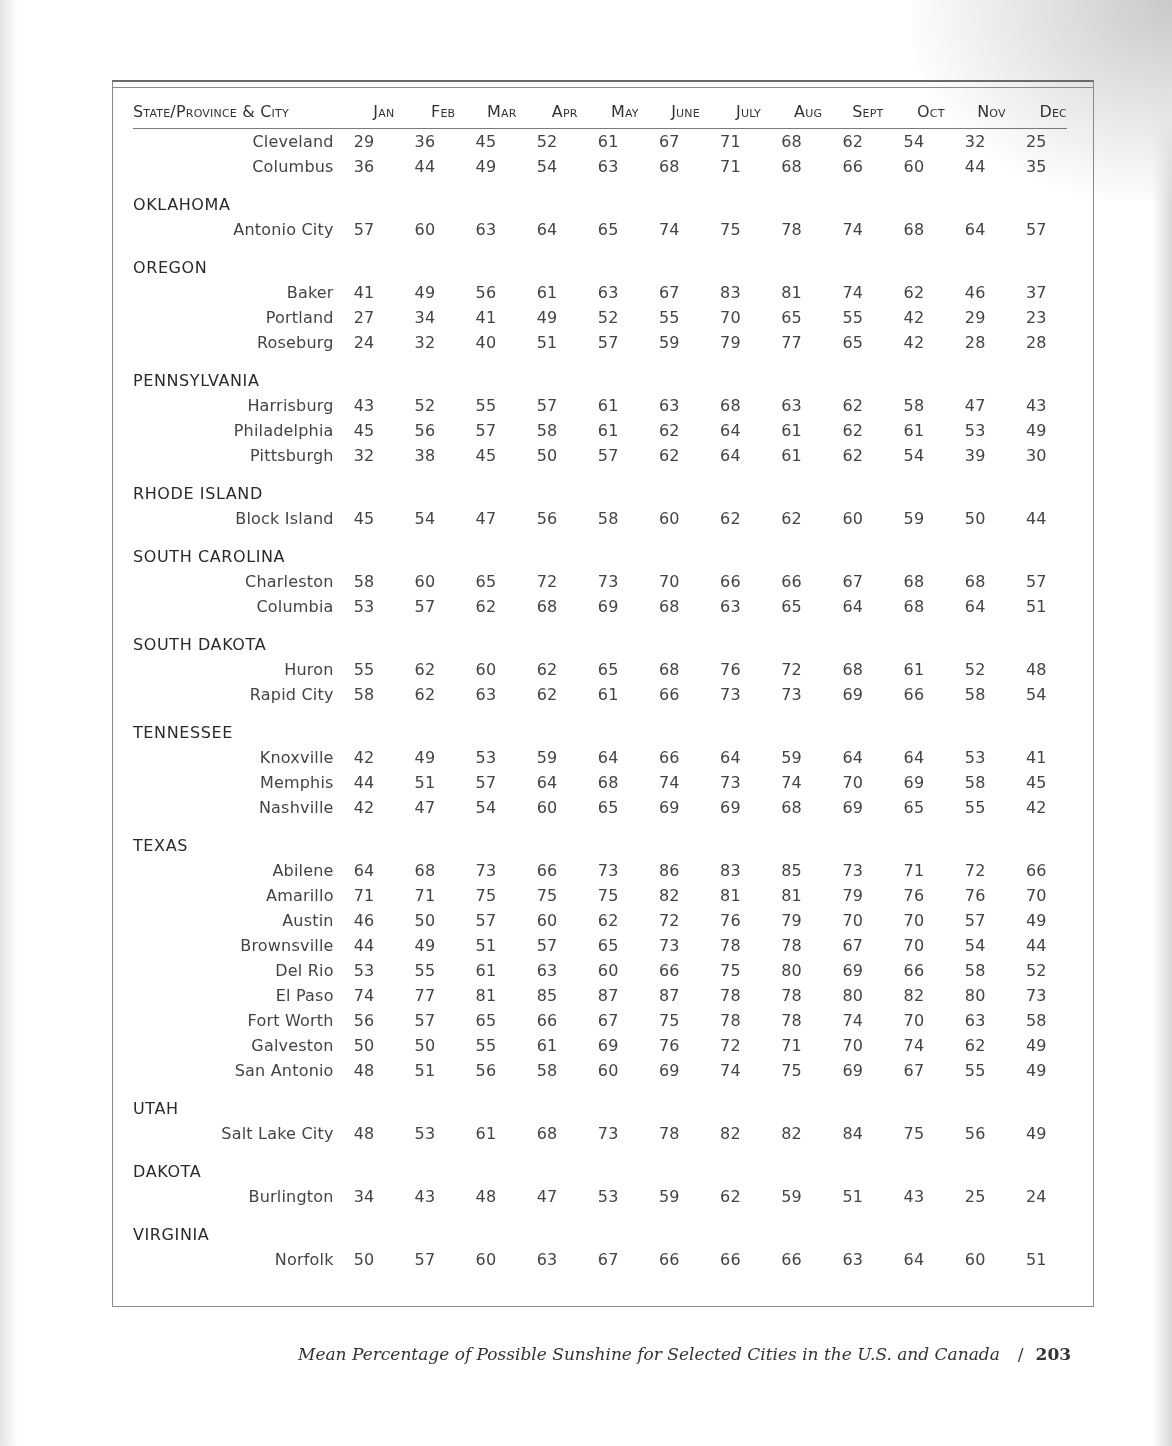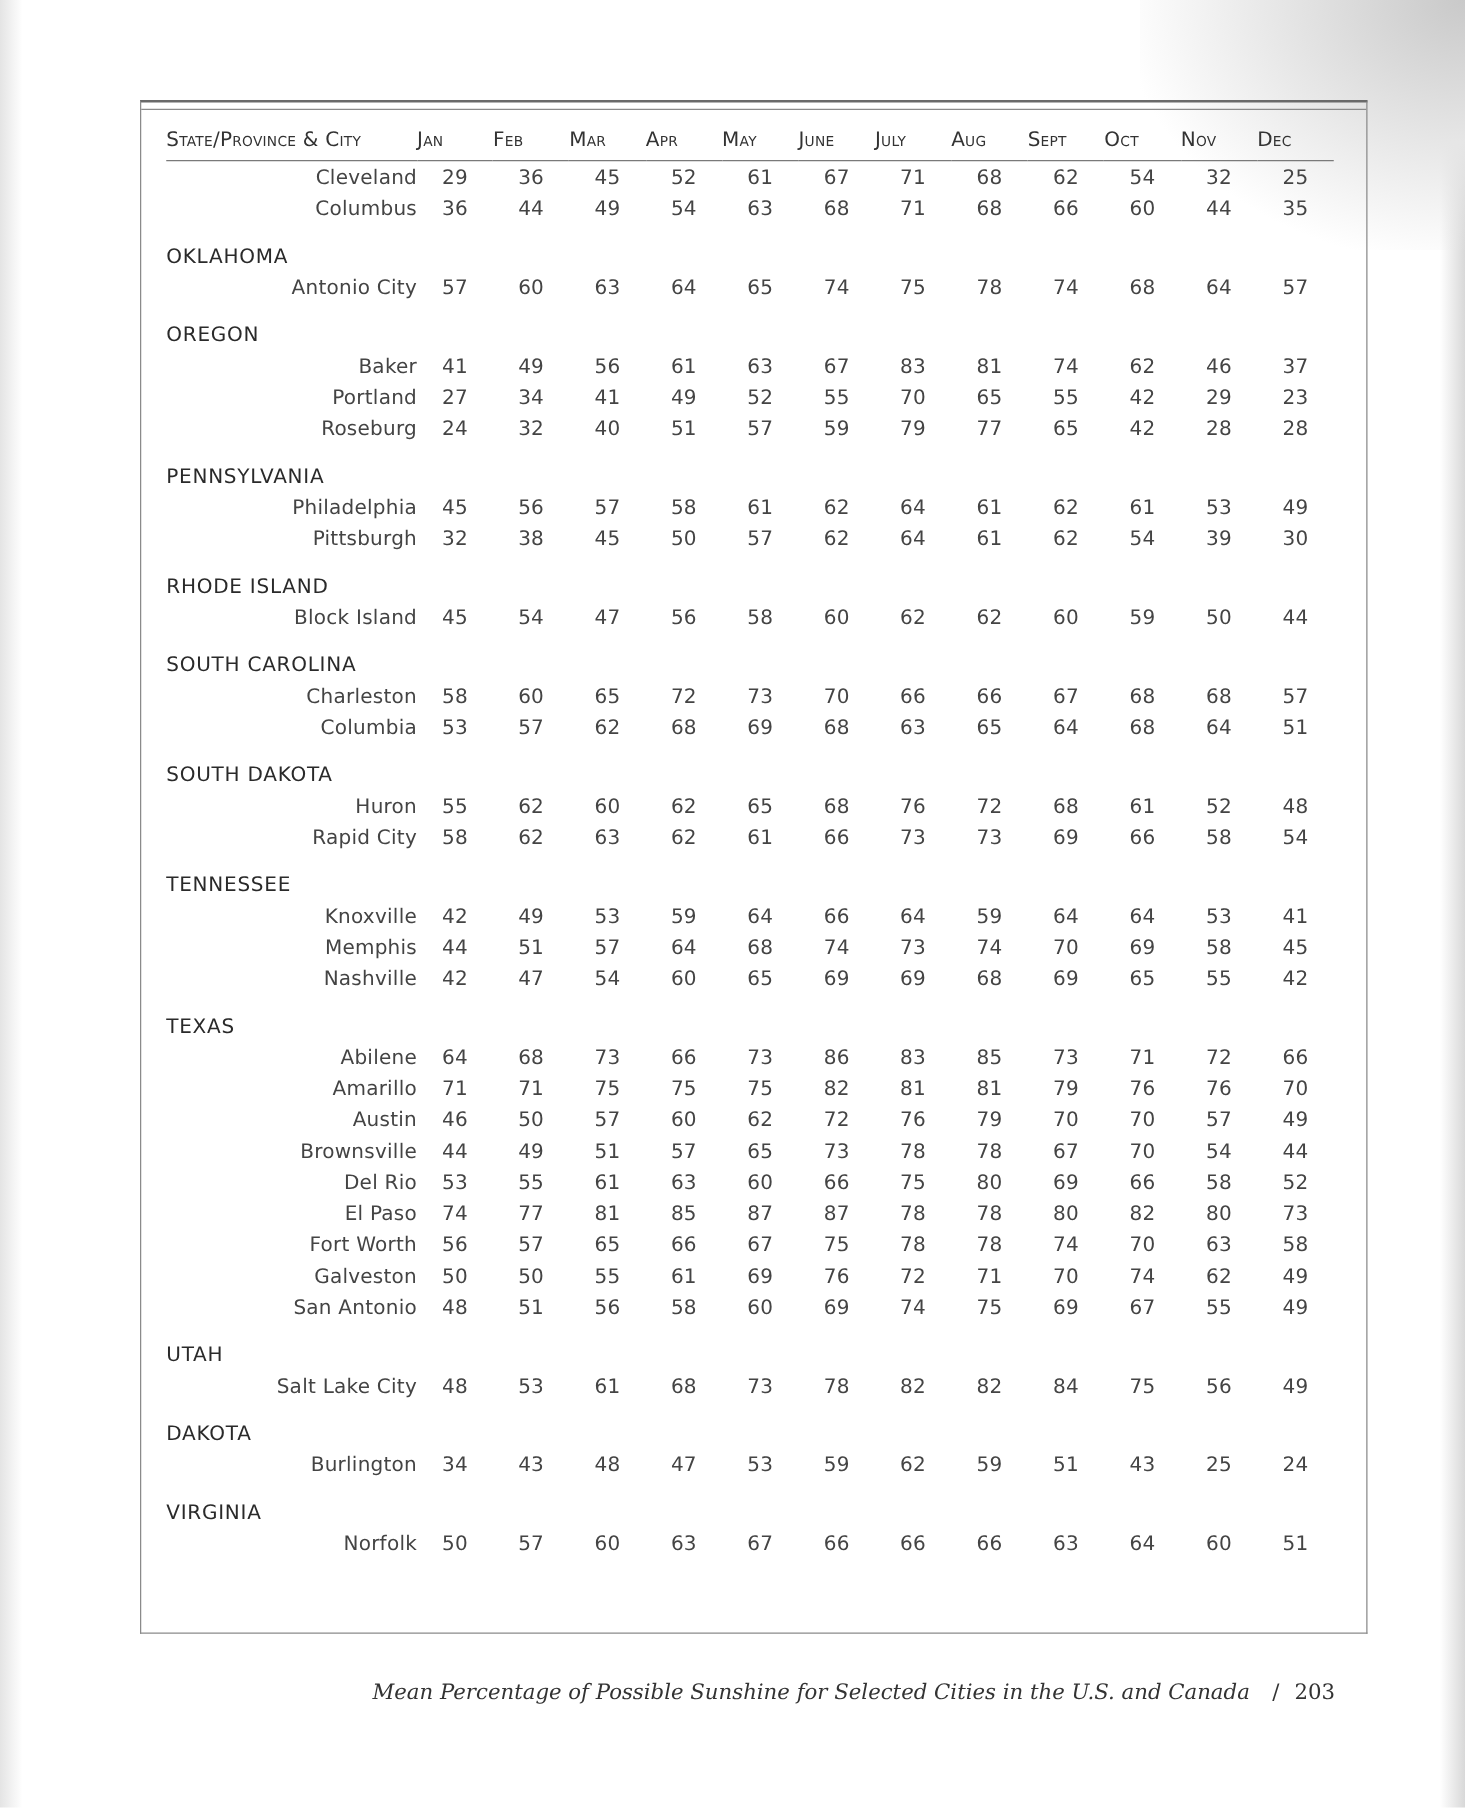--- a/index.html
+++ b/index.html
@@ -37,37 +37,37 @@
   }
   table {
     position: absolute; left: 20px; top: 14px;
     border-collapse: collapse;
     width: 934px;
     font-size: 16px;
     letter-spacing: 0.2px;
   }
   th, td { padding: 0; font-weight: normal; }
   thead th {
-    height: 30px; text-align: left; font-variant: small-caps; font-size: 16px; color: #333;
+    height: 30px; text-align: right; font-variant: small-caps; font-size: 16px; color: #333;
     border-bottom: 1px solid #7a7a7a; vertical-align: middle; padding-bottom: 2px;
   }
   thead th.city-col { text-align: left; width: 206px; }
   td.num { text-align: center; width: 63px; color: #444; }
   td.city { text-align: right; color: #444; }
   tr.city-row td { height: 25px; }
   tr.state-row td {
     height: 25px; padding-top: 13px; color: #2a2a2a; font-size: 16px; letter-spacing: 0.6px;
   }
   .caption {
     position: absolute; left: 298px; top: 1344px;
     font-family: "DejaVu Serif", serif; font-style: italic;
     font-size: 17px; color: #333;
   }
   .pagesep { font-style: normal; margin: 0 12px 0 18px; }
-  .pagenum { font-style: normal; }
+  .pagenum { font-style: normal; font-weight: bold; }
 </style>
 </head>
 <body>
 
 <div class="scan-left"></div>
 <div class="scan-right"></div>
 <div class="scan-shade"></div>
 
 <div class="frame">
   <table>
@@ -182,20 +182,35 @@
           <td class="num">77</td>
           <td class="num">65</td>
           <td class="num">42</td>
           <td class="num">28</td>
           <td class="num">28</td>
         </tr>
         <tr class="state-row">
           <td colspan="13">PENNSYLVANIA</td>
         </tr>
         <tr class="city-row">
+          <td class="city">Harrisburg</td>
+          <td class="num">43</td>
+          <td class="num">52</td>
+          <td class="num">55</td>
+          <td class="num">57</td>
+          <td class="num">61</td>
+          <td class="num">63</td>
+          <td class="num">68</td>
+          <td class="num">63</td>
+          <td class="num">62</td>
+          <td class="num">58</td>
+          <td class="num">47</td>
+          <td class="num">43</td>
+        </tr>
+        <tr class="city-row">
           <td class="city">Philadelphia</td>
           <td class="num">45</td>
           <td class="num">56</td>
           <td class="num">57</td>
           <td class="num">58</td>
           <td class="num">61</td>
           <td class="num">62</td>
           <td class="num">64</td>
           <td class="num">61</td>
           <td class="num">62</td>

